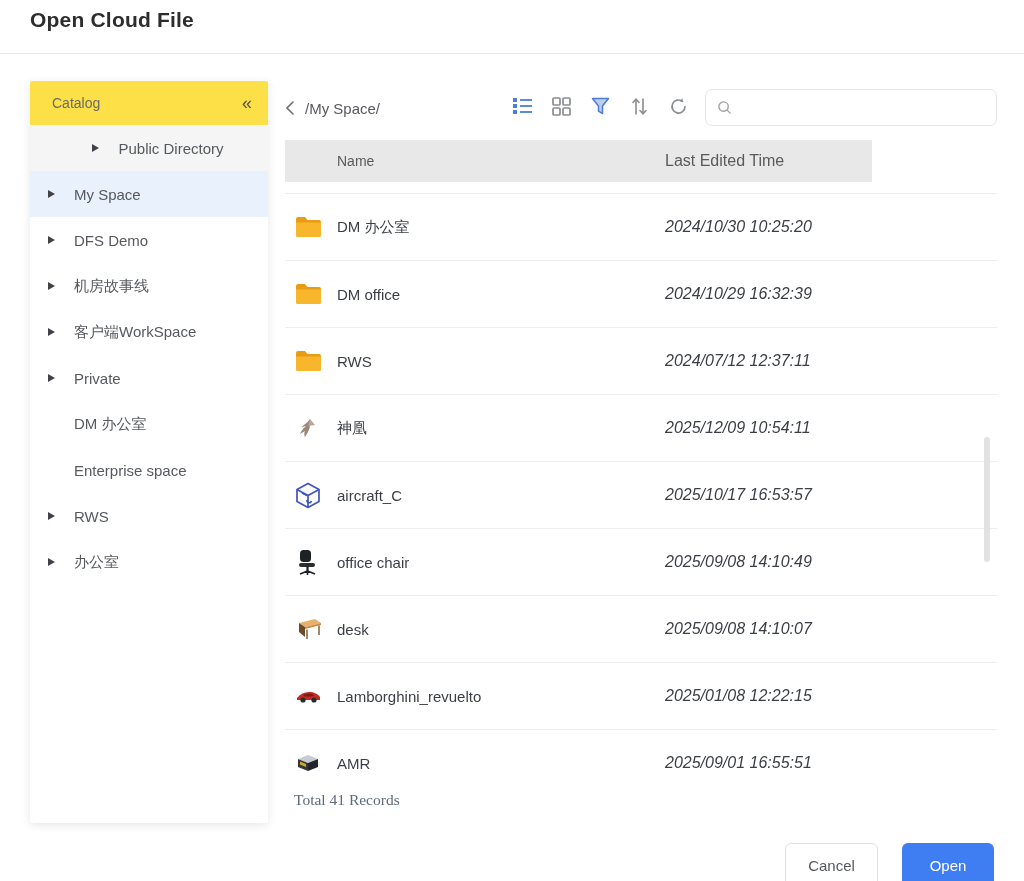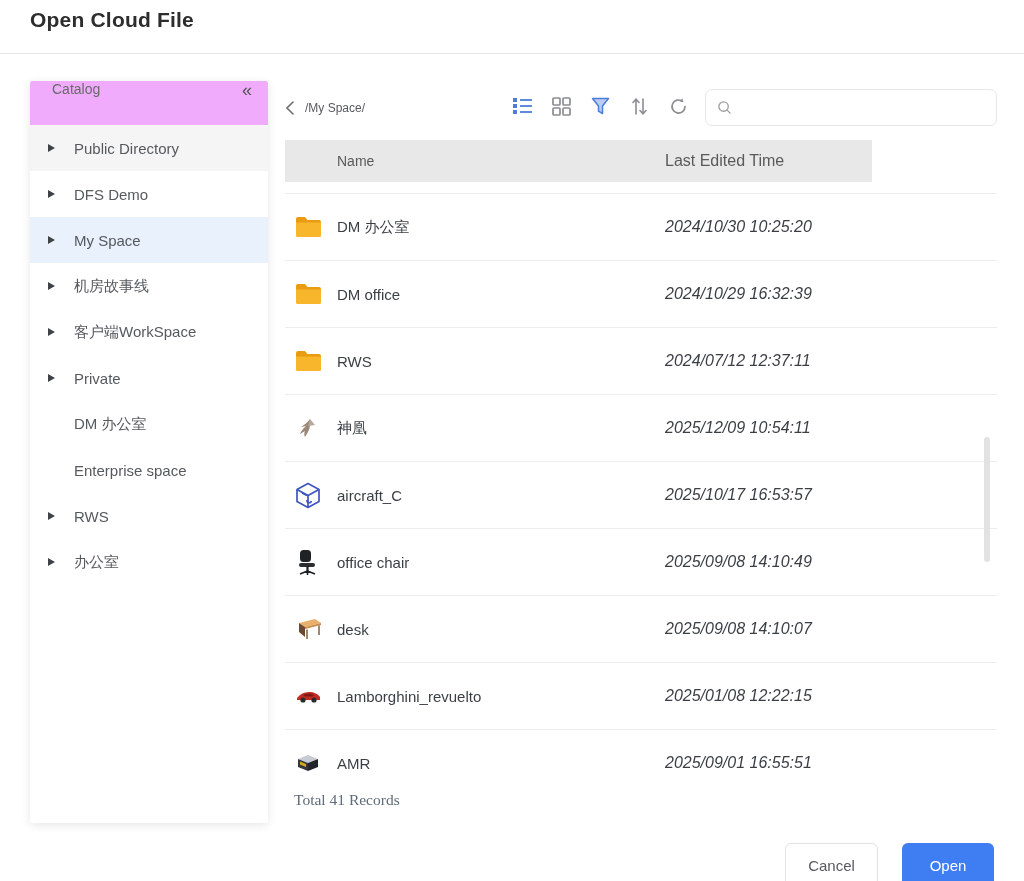--- a/index.html
+++ b/index.html
@@ -7,36 +7,36 @@
   body {
     font-family:"Liberation Sans", sans-serif;
     background:#fff; position:relative; overflow:hidden; color:#333;
   }
   .dlg-title { position:absolute; left:30px; top:8px; font-size:21px; font-weight:700; color:#2d2d2d; letter-spacing:.2px; }
   .dlg-divider { position:absolute; left:0; top:53px; width:1024px; height:1px; background:#e8e8e8; }
 
   
   .sidebar { position:absolute; left:30px; top:81px; width:238px; height:742px; background:#fff;
              box-shadow:0 2px 10px rgba(0,0,0,.10); border-radius:2px; }
-  .sidebar-header { height:44px; background:#f0abfc; display:flex; justify-content:space-between;
+  .sidebar-header { height:44px; background:#fde047; display:flex; align-items:center; justify-content:space-between;
                     padding:0 16px 0 22px; border-radius:2px 2px 0 0; }
   .sidebar-header .cat-label { font-size:14px; color:#6a6a6a; }
   .collapse-btn { font-size:18px; color:#555; cursor:pointer; line-height:1; }
   .side-item { height:46px; display:flex; align-items:center; padding-left:18px; cursor:pointer; }
-  .side-item.hovered { background:#f5f5f6; }
+  .side-item.hovered { background:#f5f5f6;justify-content:center; }
   .side-item.selected { background:#e9f1fc; }
   .tri { width:0; height:0; border-left:7px solid #3f4348; border-top:4.5px solid transparent;
          border-bottom:4.5px solid transparent; margin-right:19px; flex:0 0 auto; }
   .tri.hidden { visibility:hidden; }
   .side-item .lbl { font-size:15px; color:#56595e; white-space:nowrap; }
 
   
   .breadcrumb { position:absolute; left:284px; top:96px; height:24px; display:flex; align-items:center; }
   .back-icon { margin-right:10px; cursor:pointer; display:flex; }
-  .breadcrumb .path { font-size:12px; color:#56595e; }
+  .breadcrumb .path { font-size:15px; color:#56595e; }
   .tool-icons { position:absolute; left:511px; top:95px; display:flex; align-items:center; gap:17px; }
   .tool-btn { width:22px; height:22px; display:flex; align-items:center; justify-content:center; cursor:pointer; }
   .search-box { position:absolute; left:705px; top:89px; width:292px; height:37px; border:1px solid #e6e6e6;
                 border-radius:7px; display:flex; align-items:center; padding-left:11px; background:#fff; }
   .search-box input { border:none; outline:none; flex:1; height:100%; font-size:14px; margin-left:8px;
                       font-family:"Liberation Sans", sans-serif; background:transparent; }
 
   
   .table-header { position:absolute; left:285px; top:140px; width:587px; height:42px; background:#e8e8e8;
                   display:flex; align-items:center; }
@@ -66,27 +66,27 @@
 <div class="sidebar">
   <div class="sidebar-header">
     <span class="cat-label">Catalog</span>
     <span class="collapse-btn">«</span>
   </div>
   <div id="sidebar-items">
       <div class="side-item hovered">
         <span class="tri"></span>
         <span class="lbl">Public Directory</span>
       </div>
+      <div class="side-item selected">
+        <span class="tri"></span>
+        <span class="lbl">My Space</span>
+      </div>
       <div class="side-item">
         <span class="tri"></span>
         <span class="lbl">DFS Demo</span>
-      </div>
-      <div class="side-item selected">
-        <span class="tri"></span>
-        <span class="lbl">My Space</span>
       </div>
       <div class="side-item">
         <span class="tri"></span>
         <span class="lbl">机房故事线</span>
       </div>
       <div class="side-item">
         <span class="tri"></span>
         <span class="lbl">客户端WorkSpace</span>
       </div>
       <div class="side-item">

